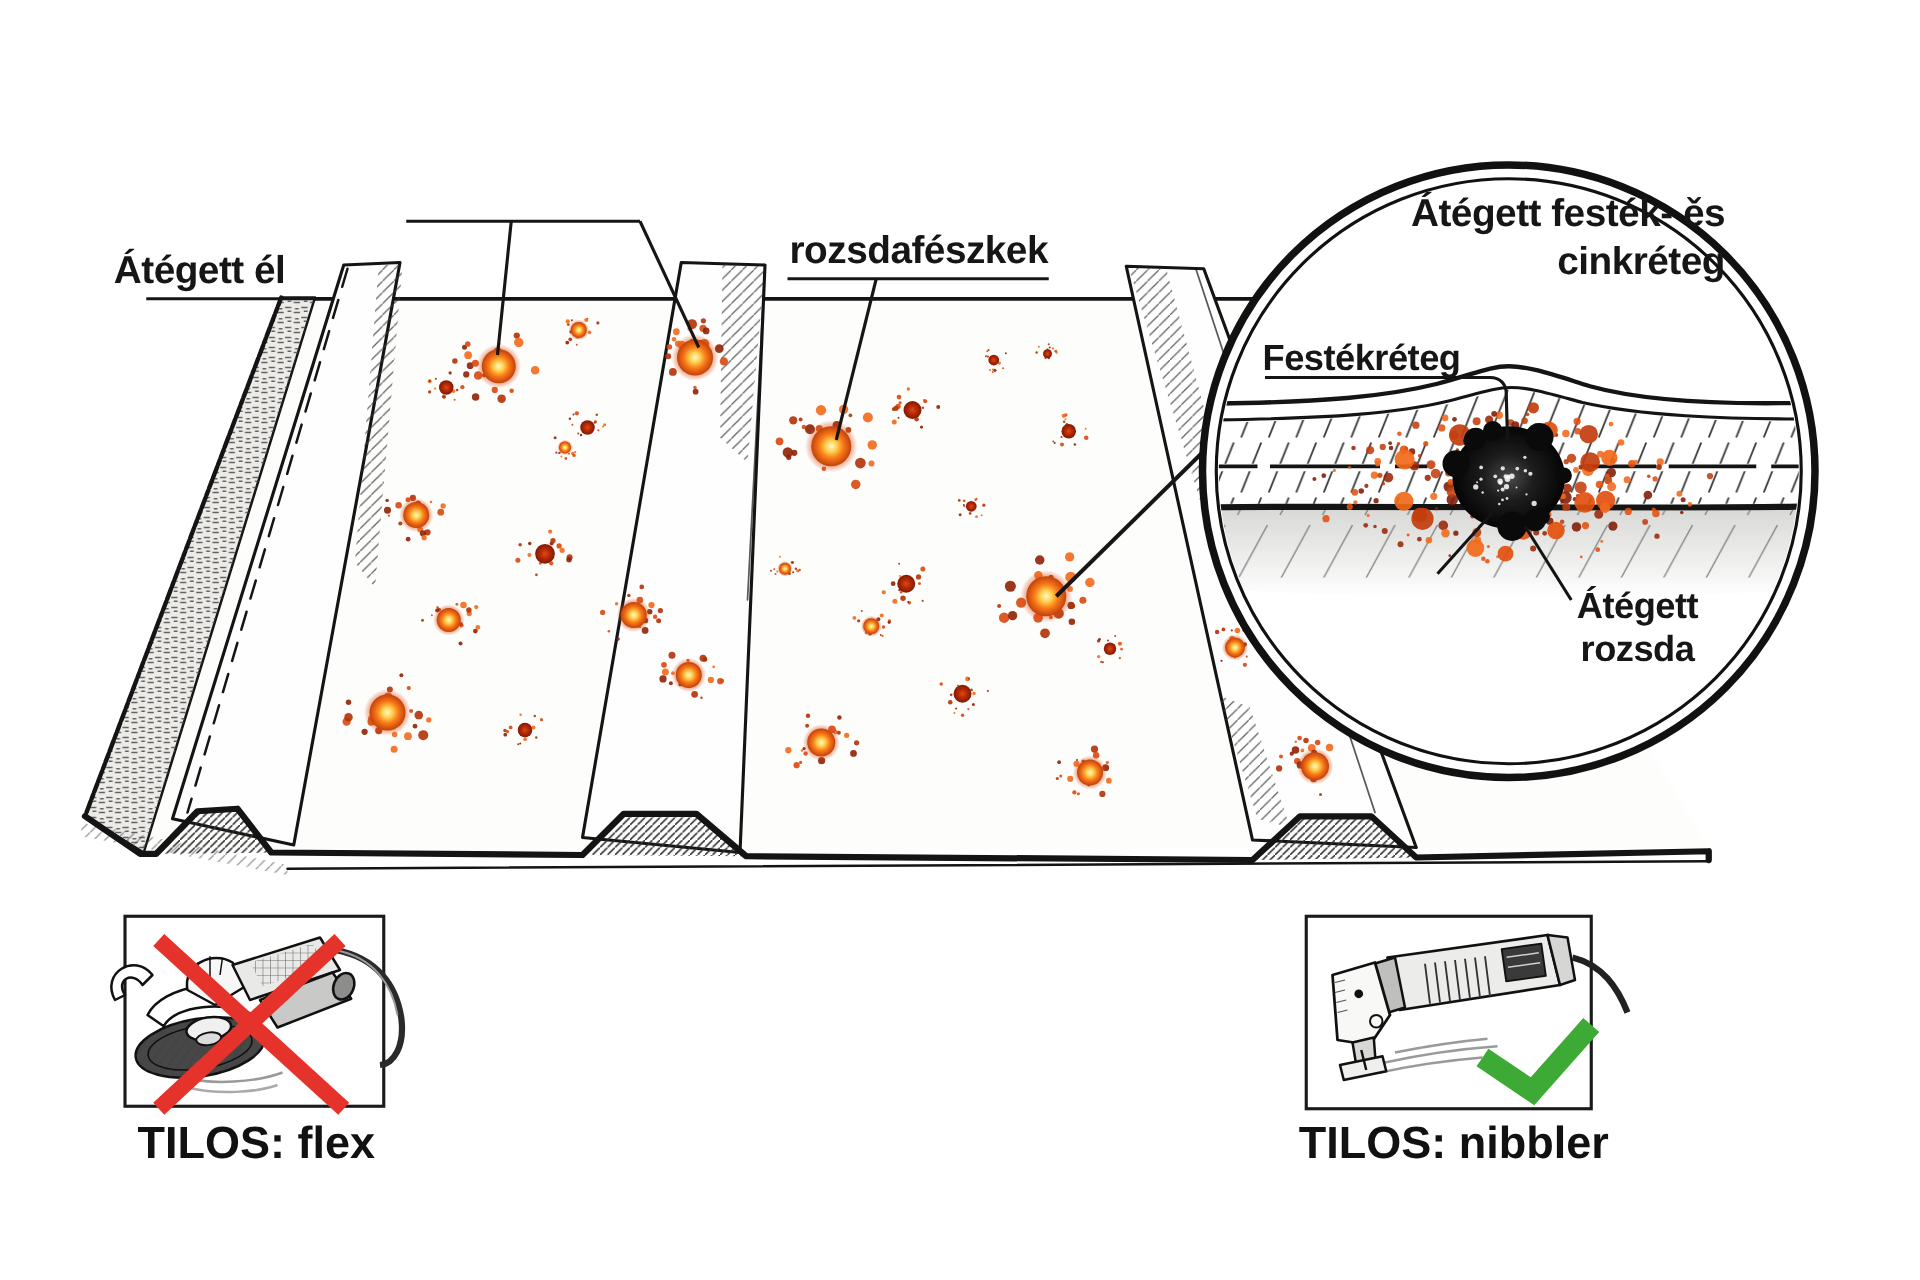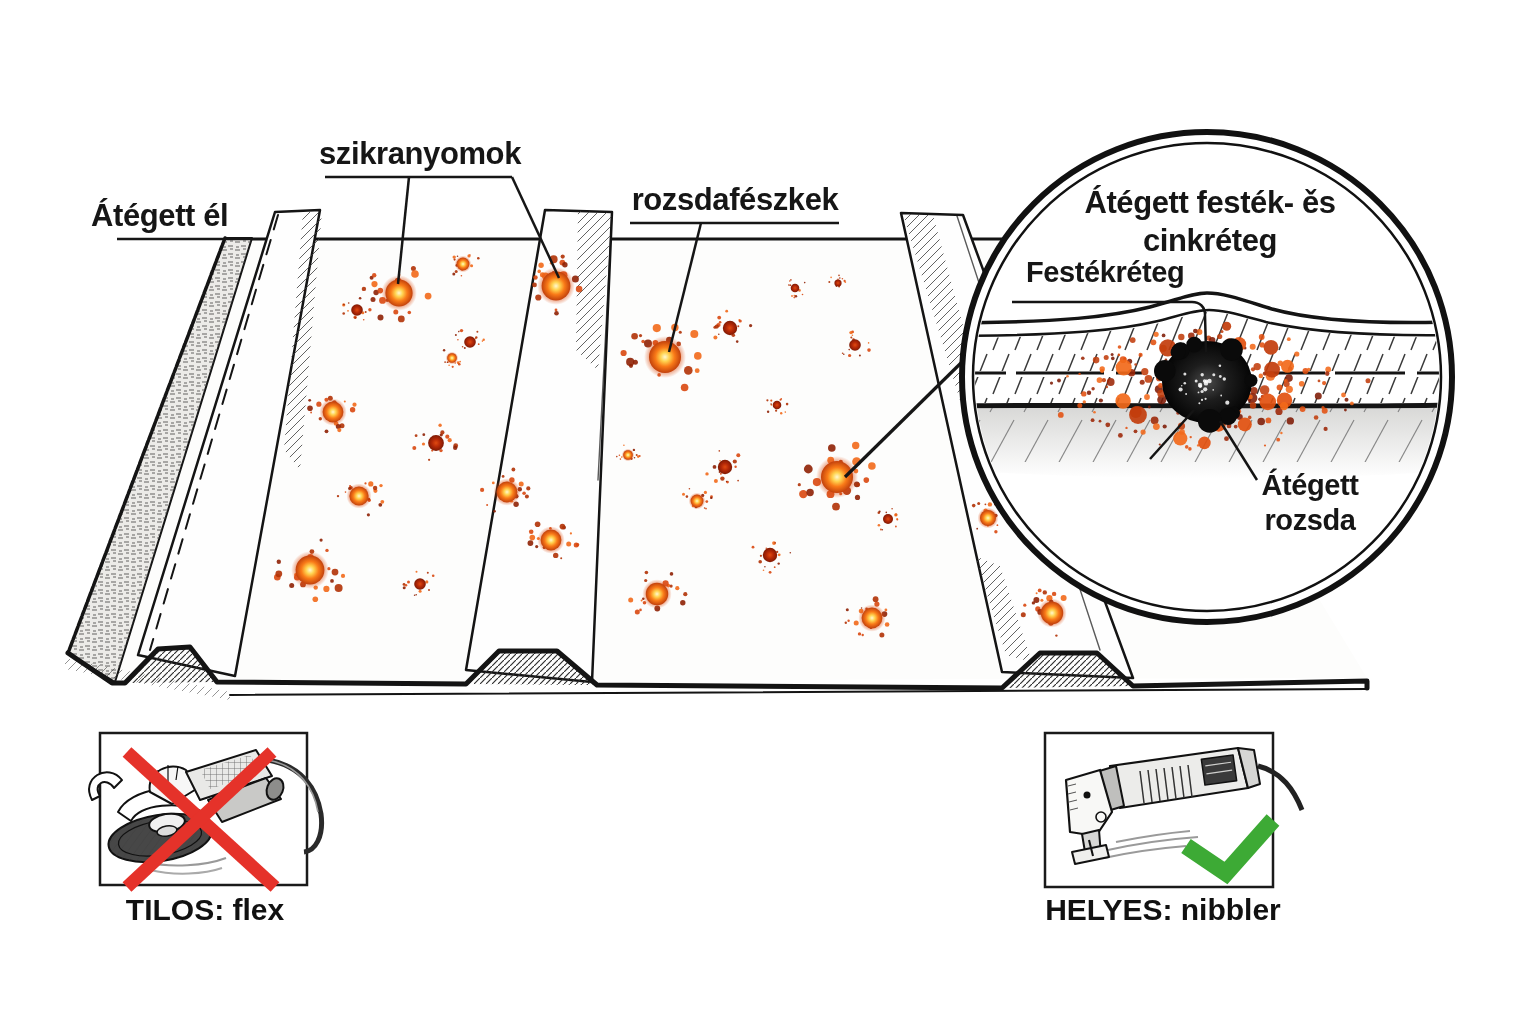--- a/index.html
+++ b/index.html
@@ -3,21 +3,21 @@
 <meta charset="utf-8">
 <style>
   html,body{margin:0;padding:0;background:#ffffff;}
   #stage{position:relative;width:1536px;height:1024px;background:#ffffff;overflow:hidden;
          font-family:"Liberation Sans","DejaVu Sans",sans-serif;color:#161616;}
   #art{position:absolute;left:0;top:0;}
   .lbl{position:absolute;font-weight:600;font-size:31px;letter-spacing:-0.4px;color:#161616;
        white-space:pre-line;line-height:1.22;}
   .lbl.center{text-align:center;}
   .inset-lbl{font-size:29px;}
-  .caption{position:absolute;font-weight:700;font-size:30px;text-align:center;color:#111;}
+  .caption{position:absolute;font-weight:700;font-size:36px;text-align:center;color:#111;}
 </style>
 </head>
 <body>
 
 <div id="stage">
 
 <svg id="art" width="1536" height="1024" viewBox="0 0 1536 1024">
   <defs>
     <radialGradient id="gSpark">
           <stop offset="0" stop-color="#fff8cf"></stop>
@@ -905,26 +905,25 @@
       <polygon points="1082,834 1099,830 1101,856 1086,858" fill="#d8d8d6" stroke="#111" stroke-width="2"></polygon>
       <polygon points="1072,852 1106,845 1109,857 1075,864" fill="#efefed" stroke="#111" stroke-width="2"></polygon>
       <path d="M1089,840 L1093,856" stroke="#111" stroke-width="2" fill="none"></path>
     </g>
     <g>
       <path d="M1186,846 L1226,873 L1273,820" stroke="#3daa35" stroke-width="17" fill="none" stroke-linecap="butt" stroke-linejoin="miter"></path>
     </g>
   </g>
 </svg>
 
-<div class="lbl center" style="left:302px;top:135px;width:236px;">szikranyomok</div>
 <div class="lbl" style="left:91px;top:197px;">Átégett él</div>
 <div class="lbl center" style="left:618px;top:181px;width:234px;">rozsdafészkek</div>
 
-<div class="lbl center" style="left:1040px;top:184px;width:340px;">Átégett festék- ěs
+<div class="lbl center" style="left:1040px;top:152px;width:340px;text-align:right;">Átégett festék- ěs
 cinkréteg</div>
-<div class="lbl inset-lbl" style="left:1010px;top:255px;margin-left:16px;">Festékréteg</div>
+<div class="lbl inset-lbl" style="left:1010px;top:270px;">Festékréteg</div>
 <div class="lbl inset-lbl center" style="left:1240px;top:468px;width:140px;">Átégett
 rozsda</div>
 
 <div class="caption" style="left:95px;top:893px;width:220px;">TILOS: flex</div>
-<div class="caption" style="left:1030px;top:893px;width:266px;">HELYES: nibbler</div>
+<div class="caption" style="left:1030px;top:893px;width:266px;">TILOS: nibbler</div>
 
 </div>
 
 </body></html>

